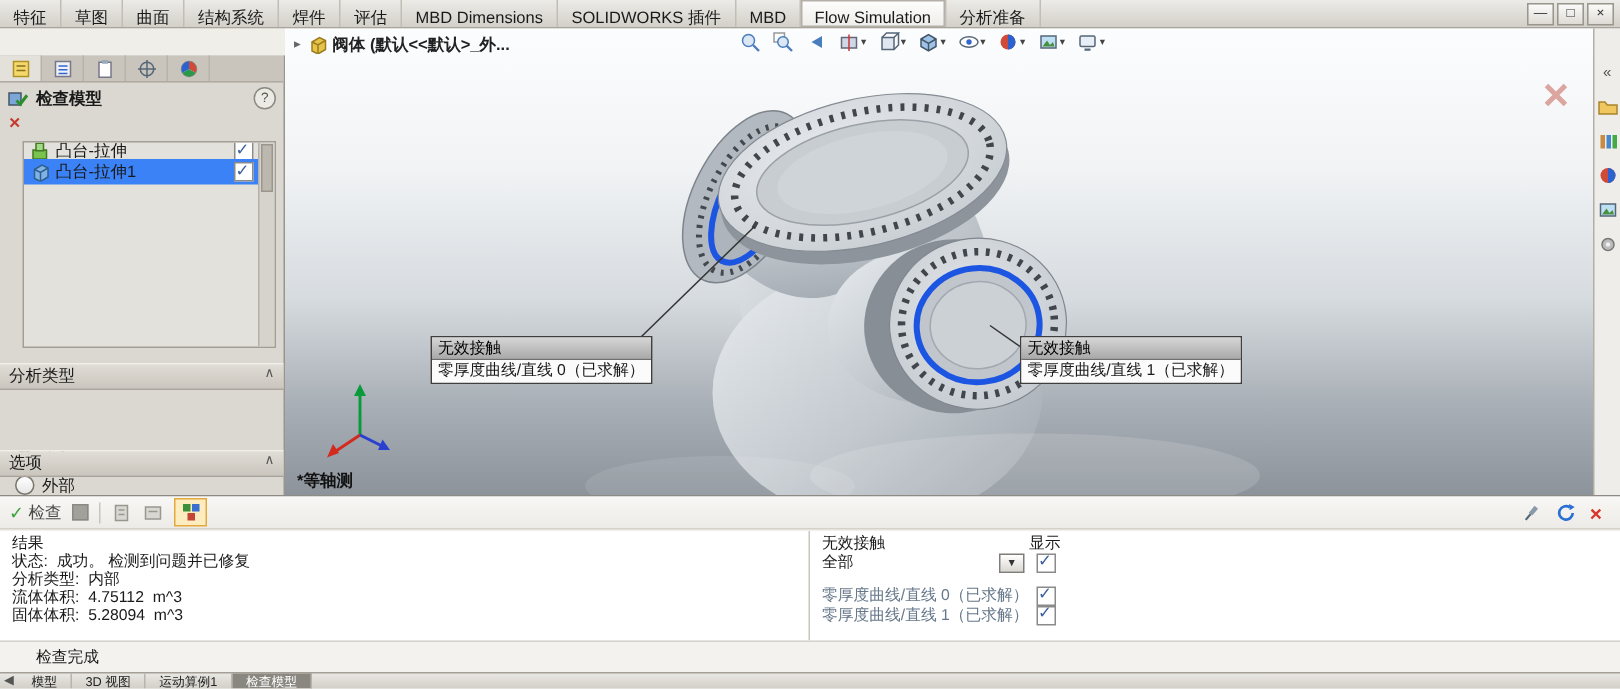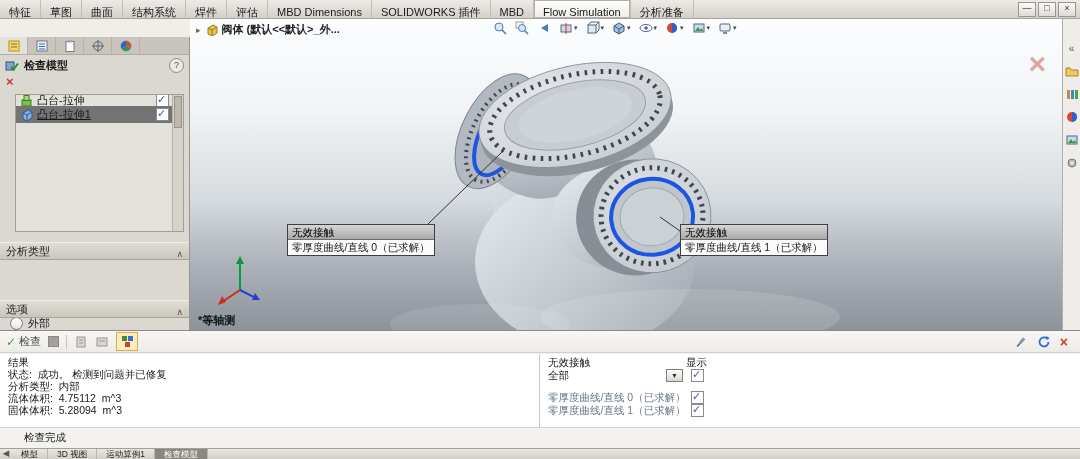--- a/index.html
+++ b/index.html
@@ -31,26 +31,26 @@
   .pm-help{margin-left:auto;width:13px;height:13px;border-radius:50%;border:1px solid #8d8a82;
            color:#55524b;font-size:9px;line-height:12px;text-align:center;background:#eceae4;}
   .pm-cancel{height:15px;padding:0 6px;}
   .red-x{color:#c63b2f;font-weight:bold;font-size:13px;line-height:13px;}
   .pm-tree{position:absolute;left:4px;right:5px;top:57px;height:136px;background:#e3e1db;
            border:1px solid #a29e96;overflow:hidden;margin-left:11px;}
   .tree-scroll{position:absolute;right:0;top:0;bottom:0;width:10px;background:#d6d3cc;border-left:1px solid #b5b1a9;}
   .tree-thumb{position:absolute;top:1px;left:1px;right:1px;height:30px;background:#bcb8b0;border:1px solid #9a968e;}
   .tree-row{height:17px;display:flex;align-items:center;gap:4px;padding:0 4px;margin-right:10px;}
   .tree-row.clip{height:11px;overflow:hidden;}
-  .tree-row.sel{background:#737373;text-decoration:underline;}
+  .tree-row.sel{background:#3b82f6;}
   .cb{width:11px;height:11px;background:#fff;border:1px solid #8a8a8a;position:relative;display:inline-block;flex:none;}
   .cb.on:after{content:"\2713";position:absolute;left:0;top:-2px;font-size:11px;font-weight:bold;color:#3a5f9e;}
   .tree-cb{margin-left:auto;}
   .pm-sec{position:absolute;left:0;right:0;height:18px;background:linear-gradient(#e0ddd6,#cac6be);
-          border-top:1px solid #f0eee9;border-bottom:1px solid #a9a59d;display:flex;align-items:flex-end;
+          border-top:1px solid #f0eee9;border-bottom:1px solid #a9a59d;display:flex;align-items:flex-start;
           padding:0 6px;box-sizing:border-box;}
   .sec-caret{margin-left:auto;color:#555;font-size:9px;}
   .radio-row{position:absolute;left:10px;display:flex;align-items:center;gap:5px;margin-top:36px;}
   .radio{width:11px;height:11px;border-radius:50%;border:1px solid #7a766e;
          background:linear-gradient(#fff,#e6e6e6);display:inline-block;position:relative;flex:none;}
   .radio.sel:after{content:"";position:absolute;left:3px;top:3px;width:4px;height:4px;border-radius:50%;background:#333;}
 
   
   #viewport{position:absolute;left:190px;top:19px;width:872px;height:311px;overflow:hidden;
     background:linear-gradient(180deg,#fcfdfe 0%,#f1f3f5 30%,#d6dbdf 58%,#aab0b7 80%,#8c939b 100%);}

